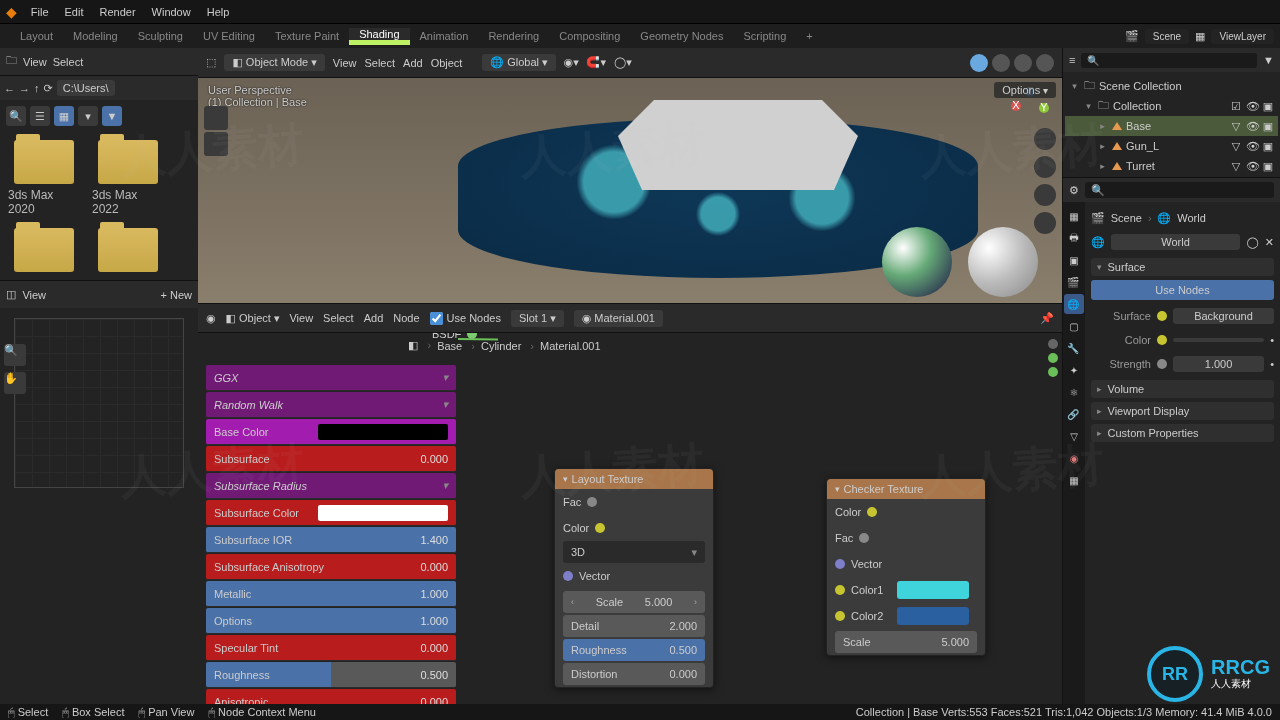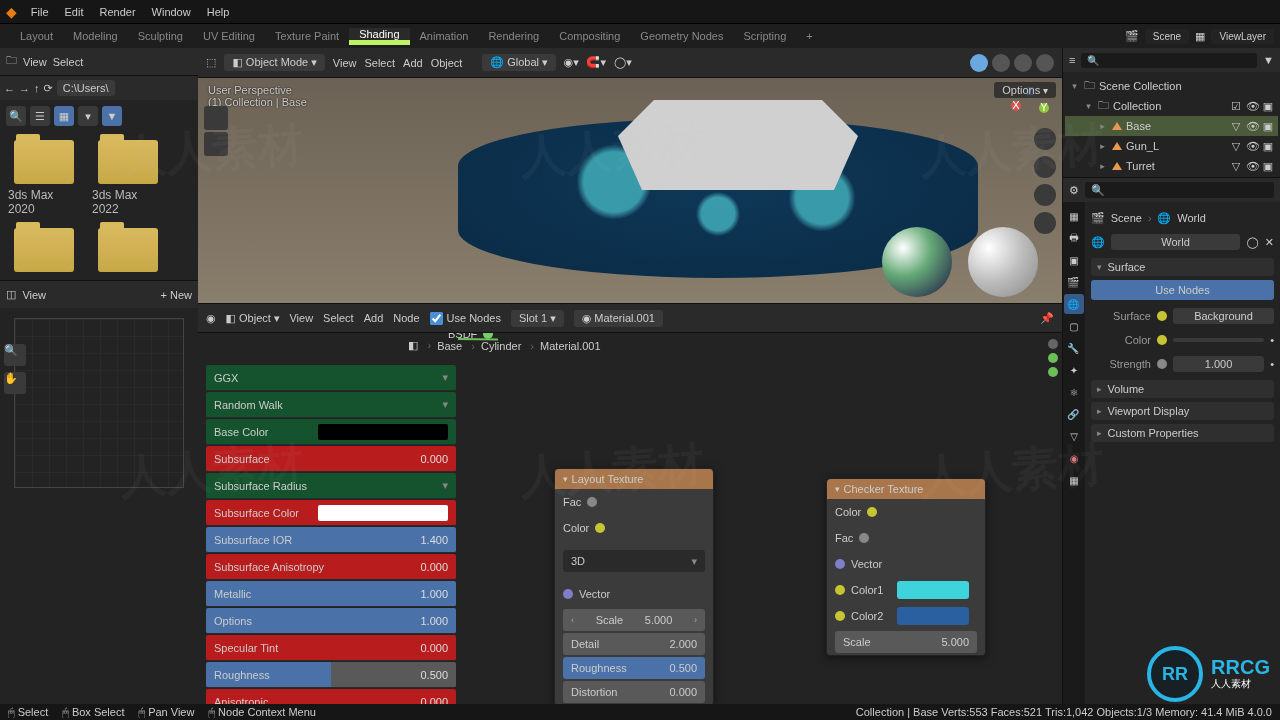--- a/index.html
+++ b/index.html
@@ -64,42 +64,42 @@
 .side-tools { position:absolute; left:4px; top:36px; display:flex; flex-direction:column; gap:6px;}
 .side-tools .t { width:22px; height:22px; background:#3a3a3a; border-radius:3px;}
 
 
 .prop-panel { position:absolute; left:8px; top:2px; width:250px;}
 .prop-row { height:26px; display:flex; align-items:center; padding:0 8px; background:#b91c1c; border-bottom:1px solid #2a2a2a; border-radius:2px; margin-bottom:1px;}
 .prop-row .label { flex:1;}
 .prop-row .val { color:#ddd;}
 .prop-row.blue { background:#4a71a8;}
 .prop-row.bluehalf { background:linear-gradient(90deg,#4a71a8 50%, #595959 50%);}
-.prop-row.dd { background:#14532d; justify-content:center;}
+.prop-row.dd { background:#701a75; justify-content:center;font-style:italic;}
 .prop-row.dd::after { content:'▾'; color:#888;}
-.prop-row.bc { background:#14532d;}
+.prop-row.bc { background:#a21caf;}
 .prop-row.bc .swatch { width:130px; height:16px; background:#000; border-radius:2px; margin-left:auto;}
 .prop-row.sc .swatch { width:130px; height:16px; background:#fff; border-radius:2px; margin-left:auto;}
-.bsdf-out { position:absolute; left:250px; top:-5px; display:flex; align-items:center; gap:6px;}
+.bsdf-out { position:absolute; left:234px; top:-5px; display:flex; align-items:center; gap:6px;}
 .out-dot { width:10px; height:10px; border-radius:50%; background:#7bc96f;}
 
 
 .nodebox { position:absolute; background:#3b3b3b; border:1px solid #222; border-radius:4px; box-shadow:0 2px 8px rgba(0,0,0,0.5);}
 .nodebox .nh { background:#a8764a; padding:4px 8px; border-radius:4px 4px 0 0; display:flex; align-items:center; gap:4px;}
 .nodebox .nh::before { content:'▾'; font-size:9px;}
 .nodebox .nrow { display:flex; align-items:center; padding:4px 8px; height:26px;}
 .nodebox .nrow.out { justify-content:flex-start; gap:6px;}
 .nodebox .nrow.in { gap:6px;}
 .nodebox .nrow .dot { width:10px; height:10px; border-radius:50%; background:#888;}
 .nodebox .nrow .dot.y { background:#c7c431;}
 .nodebox .nrow .dot.p { background:#7e7ec9;}
 .nodebox .nval { background:#595959; border-radius:3px; height:22px; display:flex; align-items:center; padding:0 8px; margin:2px 8px; justify-content:space-between;}
 .nodebox .nval .arrow { color:#aaa; font-size:9px;}
 .nodebox .nval.hl { background:#4a71a8;}
-.nodebox .ndd { background:#2a2a2a; border-radius:3px; height:22px; display:flex; align-items:center; padding:0 8px; margin:9px 8px; justify-content:space-between;}
+.nodebox .ndd { background:#2a2a2a; border-radius:3px; height:22px; display:flex; align-items:center; padding:0 8px; margin:0 8px; justify-content:space-between;}
 .nodebox .ndd::after { content:'▾'; color:#888;}
 .nodebox .cswatch { height:22px; margin:2px 8px; border-radius:3px;}
 
 .noise { left:356px; top:135px; width:160px;}
 .checker { left:628px; top:145px; width:160px;}
 
 svg.wires { position:absolute; inset:0; pointer-events:none;}
 
 .right-col { width: 218px; background:#232323; display:flex; flex-direction:column; border-left:1px solid #111;}
 .outliner { height:130px; border-bottom:1px solid #111;}

